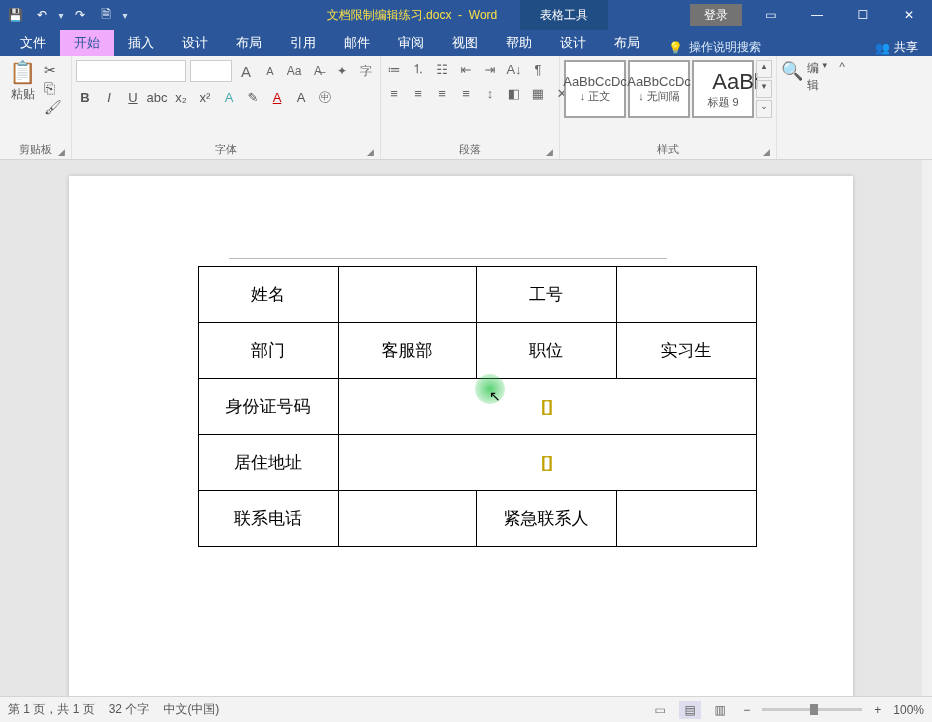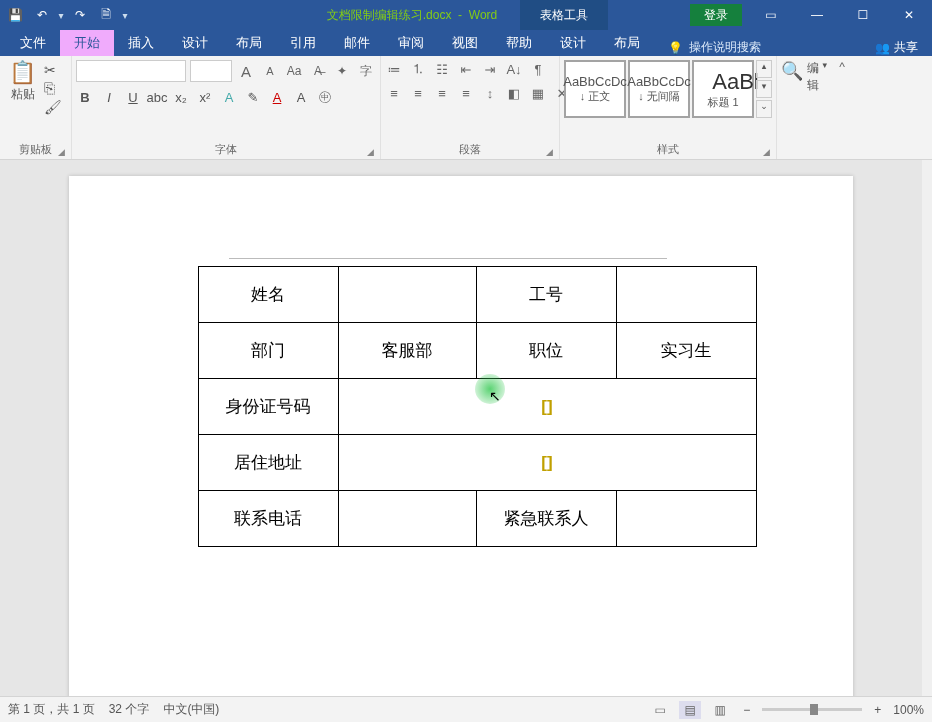--- a/index.html
+++ b/index.html
@@ -3,25 +3,25 @@
 <meta charset="utf-8">
 <style>
 * { margin: 0; padding: 0; box-sizing: border-box; font-family: "Microsoft YaHei", "Segoe UI", sans-serif; }
 body { width: 932px; height: 722px; background: #fff; overflow: hidden; position: relative; }
 
 
 .titlebar { height: 30px; background: #2b579a; display: flex; align-items: center; font-size: 12px; color: #fff; }
 .qat { display: flex; align-items: center; padding: 0 4px; gap: 2px; }
 .qat-btn { width: 24px; height: 24px; display: flex; align-items: center; justify-content: center; cursor: pointer; }
 .qat-sep { width: 10px; text-align: center; color: #cde; font-size: 10px; }
-.title-center { flex: 1; text-align: center; color: #84cc16; font-size: 12px; display: flex; justify-content: center; gap: 40px; }
+.title-center { flex: 1; text-align: center; color: #fde047; font-size: 12px; display: flex; justify-content: center; gap: 40px; }
 .title-tabletools { position: absolute; left: 520px; top: 0; height: 30px; background: #204d84; padding: 0 20px; display: flex; align-items: center; color: #fff; }
 .win-controls { display: flex; align-items: center; }
 .win-btn { width: 46px; height: 30px; display: flex; align-items: center; justify-content: center; cursor: pointer; }
-.login-btn { background: #15803d; padding: 0 14px; height: 22px; display: flex; align-items: center; margin-right: 6px; font-size: 12px; }
+.login-btn { background: #737373; padding: 0 14px; height: 22px; display: flex; align-items: center; margin-right: 6px; font-size: 12px; }
 
 
 .menutabs { height: 26px; background: #2b579a; display: flex; align-items: flex-end; font-size: 13px; color: #fff; padding-left: 6px; }
 .menutab { padding: 4px 14px; cursor: pointer; height: 26px; display: flex; align-items: center; }
 .menutab.active { background: #f0abfc; color: #2b579a; }
 .tell-me { display: flex; align-items: center; gap: 6px; margin-left: 14px; color: #dbe9f9; font-size: 12px; }
 .share-btn { margin-left: auto; padding: 0 14px; color: #fff; font-size: 12px; display: flex; align-items: center; gap: 4px; }
 
 
 .ribbon { height: 104px; background: #f3f3f3; border-bottom: 1px solid #d4d4d4; display: flex; font-size: 12px; color: #555; }
@@ -219,21 +219,21 @@
       <div class="style-box">
           <div class="prev">AaBbCcDc</div>
           <div>↓ 正文</div>
         </div>
       <div class="style-box">
           <div class="prev">AaBbCcDc</div>
           <div>↓ 无间隔</div>
         </div>
       <div class="style-box big">
           <div class="prev">AaBl</div>
-          <div>标题 1</div>
+          <div>标题 9</div>
         </div>
       <div class="style-nav">
         <span>▴</span>
         <span>▾</span>
         <span>⌄</span>
       </div>
     </div>
     <div class="ribbon-group-label"><span>样式</span><span class="launcher">◢</span></div>
   </div>
 

